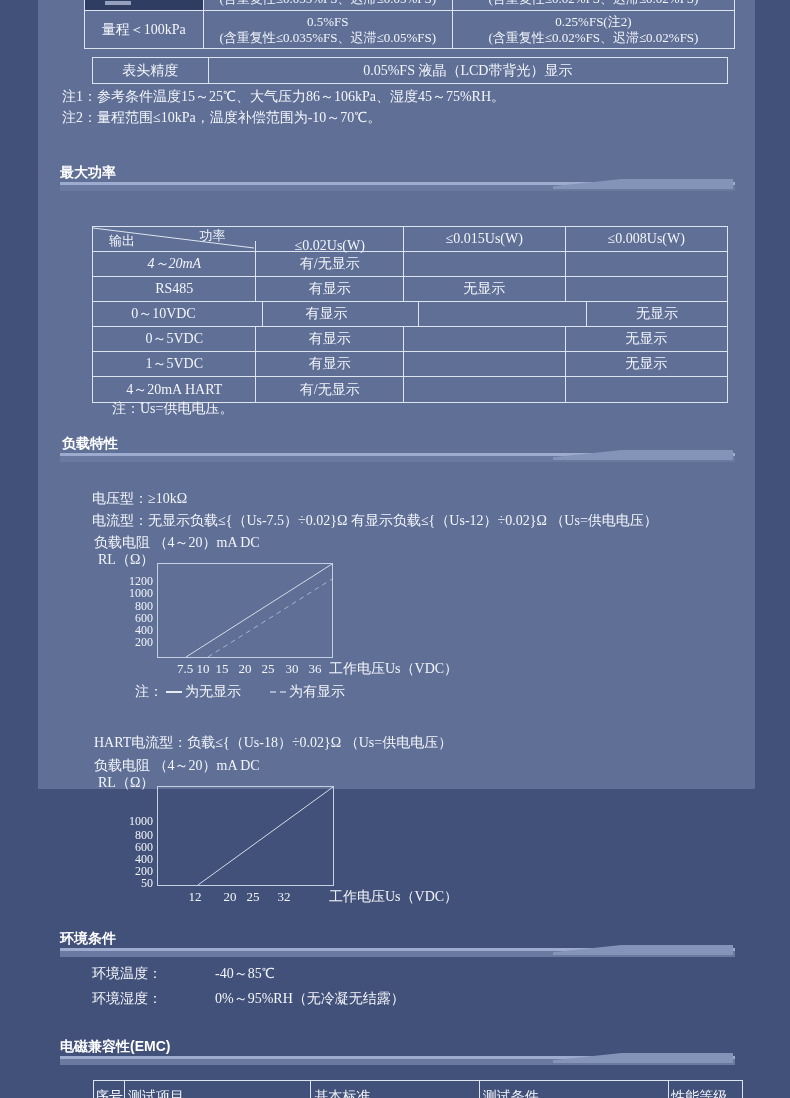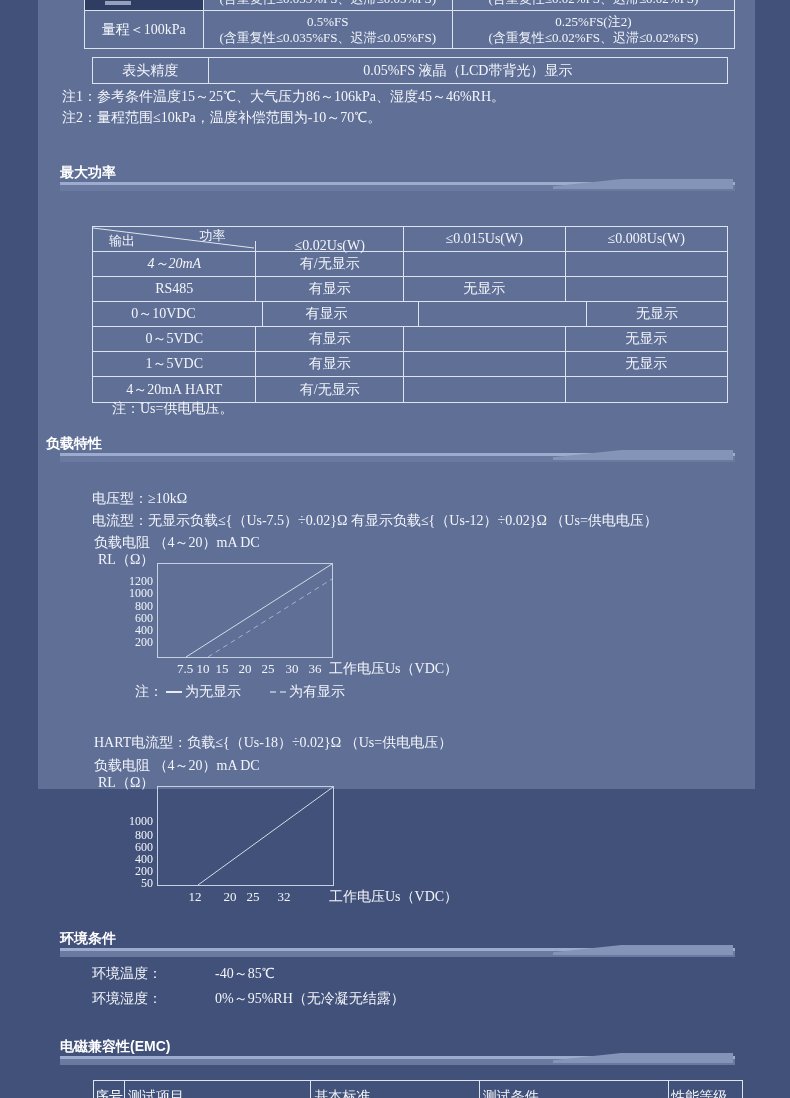--- a/index.html
+++ b/index.html
@@ -79,21 +79,21 @@
     </div>
   </div>
 
   <div class="tbl txt14" style="left:54px;top:57px;width:636px;">
     <div class="trow" style="height:25px;">
       <div class="tcell" style="width:115px;">表头精度</div>
       <div class="tcell" style="width:521px;">0.05%FS 液晶（LCD带背光）显示</div>
     </div>
   </div>
 
-  <div class="abs txt14" style="left:24px;top:88px;">注1：参考条件温度15～25℃、大气压力86～106kPa、湿度45～46%RH。</div>
+  <div class="abs txt14" style="left:24px;top:88px;">注1：参考条件温度15～25℃、大气压力86～106kPa、湿度45～75%RH。</div>
   <div class="abs txt14" style="left:24px;top:109px;">注2：量程范围≤10kPa，温度补偿范围为-10～70℃。</div>
 
   <div class="abs sec-title" style="left:22px;top:164px;">最大功率</div>
   <div class="abs divider" style="left:22px;top:179px;width:675px;">
     <span class="dv-line"></span>
     <span class="dv-fill"></span>
     <span class="dv-wedge"></span>
   </div>
 
   <div class="tbl txt14" style="left:54px;top:226px;width:636px;">
@@ -141,21 +141,21 @@
     </div>
     <div class="trow" style="height:25px;">
       <div class="tcell" style="width:163px;">4～20mA HART</div>
       <div class="tcell" style="width:148px;">有/无显示</div>
       <div class="tcell" style="width:162px;"></div>
       <div class="tcell" style="width:163px;"></div>
     </div>
   </div>
   <div class="abs txt14" style="left:74px;top:400px;">注：Us=供电电压。</div>
 
-  <div class="abs sec-title" style="left:8px;top:435px;">负载特性</div>
+  <div class="abs sec-title" style="left:24px;top:435px;">负载特性</div>
   <div class="abs divider" style="left:22px;top:450px;width:675px;">
     <span class="dv-line"></span>
     <span class="dv-fill"></span>
     <span class="dv-wedge"></span>
   </div>
 
   <div class="abs txt14" style="left:54px;top:490px;">电压型：≥10kΩ</div>
   <div class="abs txt14" style="left:54px;top:512px;">电流型：无显示负载≤{（Us-7.5）÷0.02}Ω  有显示负载≤{（Us-12）÷0.02}Ω （Us=供电电压）</div>
 
   <div class="abs txt14" style="left:56px;top:534px;">负载电阻 （4～20）mA DC</div>

